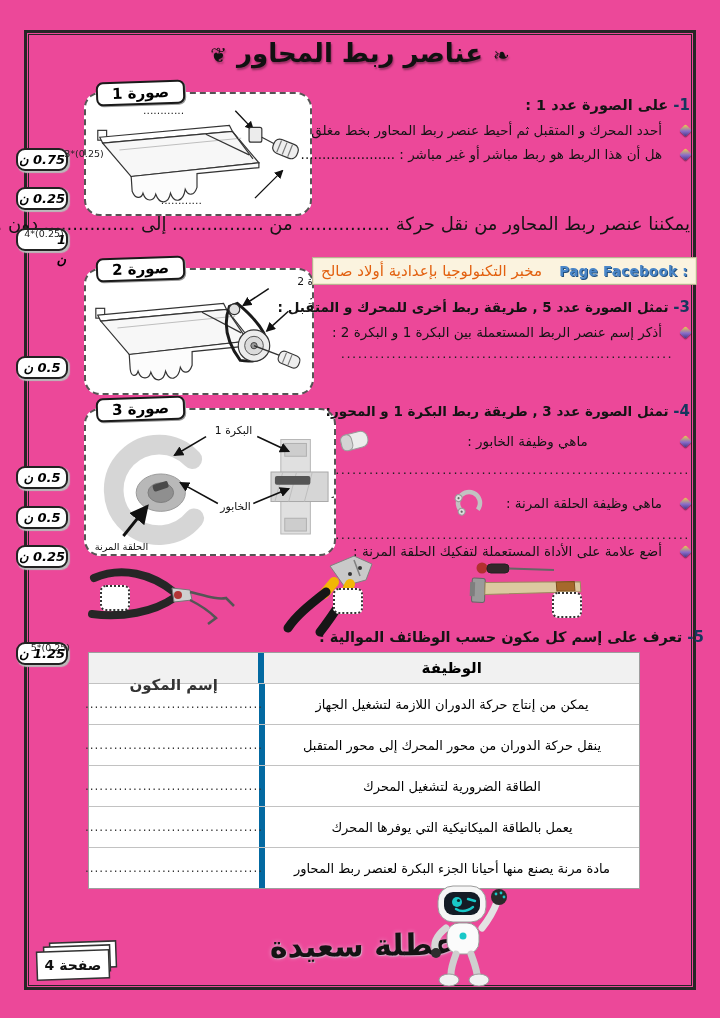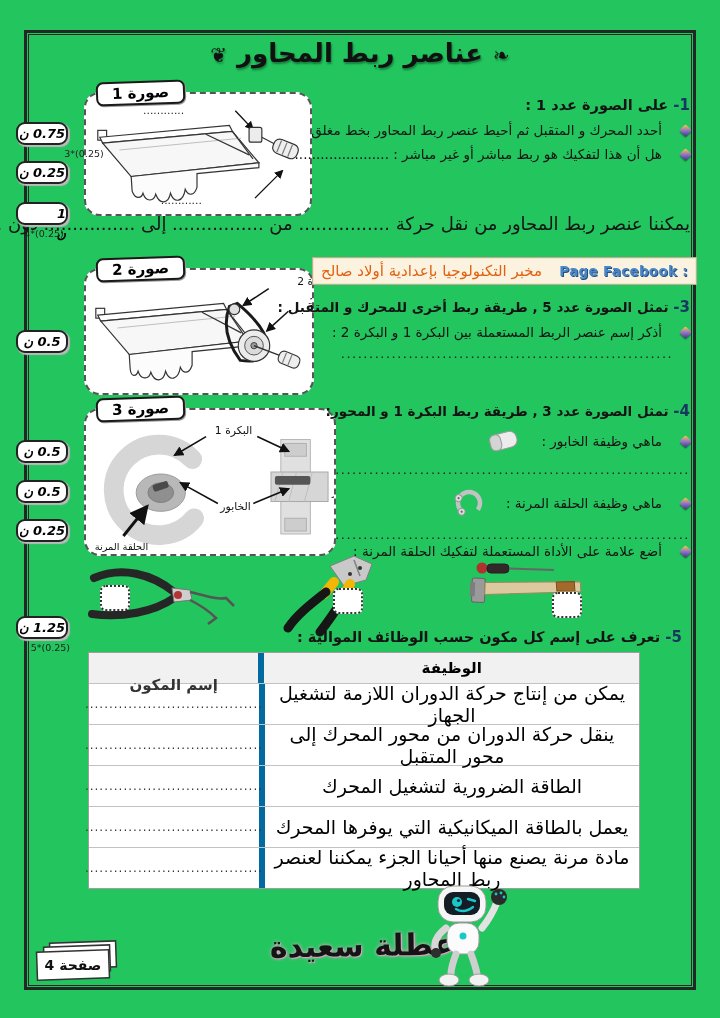--- a/index.html
+++ b/index.html
@@ -1,19 +1,19 @@
 <!DOCTYPE html>
 <html lang="ar"><head>
 <meta charset="utf-8">
 <style>
   * { margin:0; padding:0; box-sizing:border-box; }
   html,body { background:#ffffff; }
   body { font-family:"DejaVu Sans", sans-serif; }
   .page {
-    position:relative; width:720px; height:1018px; background:#22c55e;
+    position:relative; width:720px; height:1018px; background:#ec4899;
     overflow:hidden; direction:rtl;
   }
   .frame { position:absolute; left:24px; top:30px; width:672px; height:960px;
     border:3px solid #262626; }
   .frame-inner { position:absolute; inset:1px; border:1px solid #262626; }
 
   .title { position:absolute; top:38px; left:0; right:0; text-align:center;
     font-size:26px; font-weight:bold; color:#111;
     text-shadow:1px 2px 2px rgba(0,0,0,.35); letter-spacing:1px; }
   .title .orn { font-size:20px; vertical-align:middle; padding:0 10px; }
@@ -36,21 +36,21 @@
     background:linear-gradient(135deg,#f7d23e 0%,#8b6cc9 55%,#3d3380 100%);
     transform:rotate(45deg); box-shadow:1px 1px 1px rgba(0,0,0,.4); }
   .dotsline { font-size:13px; letter-spacing:1.5px; color:#222; margin-top:6px;
     overflow:hidden; white-space:nowrap; }
   .sentence { font-size:18px; white-space:nowrap; margin-top:10px; color:#141414; }
 
   
   .badge { position:absolute; left:16px; width:52px; height:23px; background:#fff;
     border:2px solid #222; border-radius:9px; box-shadow:1.5px 1.5px 1px #bbb;
     font-size:13px; font-weight:bold; font-style:italic; text-align:center;
-    line-height:20px; z-index:5; direction:rtl; }
+    line-height:20px; z-index:5; direction:rtl;margin-top:26px; }
   .badgenote { position:absolute; left:18px; width:52px; text-align:center;
     font-size:9.5px; color:#222; direction:ltr; z-index:5; }
 
   
   .banner { position:absolute; left:312px; top:257px; width:385px; height:28px;
     background:#fbf3df; border:1px solid #b9b093; box-shadow:inset 0 0 0 1px #efe6c8;
     display:flex; flex-direction:row-reverse; align-items:center;
     justify-content:space-between; padding:0 8px; z-index:4; }
   .banner .en { font-size:13.5px; font-weight:bold; color:#4a86c8; direction:ltr;
     text-shadow:1px 1px 0 #23507e; letter-spacing:.3px; }
@@ -61,21 +61,21 @@
     border:2px dotted #333; border-radius:6px; z-index:6; }
 
   .toolsvg { position:absolute; }
 
   
   .tbl { position:absolute; left:88px; top:652px; width:552px;
     border:1px solid #9e9e9e; direction:rtl; background:#fff; }
   .trow { display:flex; flex-direction:row; border-top:1px solid #c2c2c2; height:41px; }
   .thead { height:30px; background:#f1f1f1; border-top:none; font-weight:bold; }
   .tcell { display:flex; align-items:center; justify-content:center;
-    font-size:19px; padding:0 6px; text-align:center; }
+    font-size:13px; padding:0 6px; text-align:center; }
   .tfn { width:382px; border-left:6px solid #0369a1; }
   .tans { width:170px; font-size:12px; letter-spacing:1px; color:#333; }
   .thead .tcell { font-size:15px; }
 
   
   .wish { position:absolute; left:262px; top:928px; width:200px; text-align:center;
     font-size:30px; font-weight:bold; color:#141414; transform:rotate(-1deg);
     text-shadow:0 0 4px #e9a8cd, 1px 1px 0 #caa0bb; white-space:nowrap; }
   .pagestack { position:absolute; left:34px; top:940px; width:96px; height:48px; z-index:6; }
   .robot { position:absolute; left:420px; top:884px; width:92px; height:104px; }
@@ -133,21 +133,21 @@
   </div>
 
   <div class="qblock" style="top:96px; right:30px; width:366px;">
     <div class="qtitle"><span class="qnum">1-</span> <span>على الصورة عدد 1 :</span></div>
     <div class="qitem">
         <span class="bullet"></span>
         <span>أحدد المحرك و المتقبل ثم أحيط عنصر ربط المحاور بخط مغلق</span>
       </div>
     <div class="qitem">
         <span class="bullet"></span>
-        <span>هل أن هذا لتفكيك هو ربط مباشر أو غير مباشر : ......................</span>
+        <span>هل أن هذا الربط هو ربط مباشر أو غير مباشر : ......................</span>
       </div>
   </div>
 
   <div class="qblock" style="top:203px; right:30px; width:656px;">
     <div class="sentence">يمكننا عنصر ربط المحاور من نقل حركة ................ من ................ إلى ................ دون ................ سرعة الدوران .</div>
   </div>
 
   <div class="banner">
     <span class="ar">مخبر التكنولوجيا بإعدادية أولاد صالح</span>
     <span class="en">Page Facebook :</span>
@@ -220,21 +220,21 @@
       <line x1="134" y1="95" x2="96" y2="74" stroke="#111" stroke-width="1.6" marker-end="url(#arr)"></line>
       <line x1="170" y1="95" x2="206" y2="80" stroke="#111" stroke-width="1.6" marker-end="url(#arr)"></line>
       <text x="250" y="86" font-size="11" fill="#111" text-anchor="end">المحور</text>
       <text x="36" y="142" font-size="10" fill="#111" text-anchor="middle">الحلقة المرنة</text>
       <line x1="38" y1="128" x2="62" y2="98" stroke="#111" stroke-width="3" marker-end="url(#arr)"></line>
     </svg>
   </div>
 
   <div class="qblock" style="top:402px; right:30px; width:356px;">
     <div class="qtitle" style="font-size:13.5px;"><span class="qnum">4-</span> <span>تمثل الصورة عدد 3 , طريقة ربط البكرة 1 و المحور:</span></div>
-    <div class="qitem" style="margin-top:6px;">
+    <div class="qitem" style="margin-top:6px;justify-content:space-between;">
       <span class="bullet"></span>
       <span>ماهي وظيفة الخابور :</span>
       <svg width="40" height="30" viewBox="0 0 40 30">
         <g transform="rotate(-14 20 15)">
           <rect x="7" y="7" width="27" height="16" rx="7" fill="#ececec" stroke="#9a9a9a"></rect>
           <rect x="7" y="7" width="11" height="16" rx="5" fill="#d4d4d4" stroke="#9a9a9a"></rect>
         </g>
       </svg>
     </div>
     <div class="dotsline">...............................................................</div>
@@ -286,21 +286,21 @@
     <line x1="41" y1="12.5" x2="86" y2="14" stroke="#666" stroke-width="2.2"></line>
     <g transform="rotate(2 60 32)">
       <rect x="4" y="24" width="13" height="24" rx="2" fill="#9a9a9a" stroke="#666"></rect>
       <rect x="2" y="28" width="5" height="14" fill="#7e7e7e"></rect>
       <polygon points="17,28 112,24 113,34 17,40" fill="#dcc9a0" stroke="#9c8a5e"></polygon>
       <polygon points="88,25 106,24 107,33 89,34" fill="#a5692b" stroke="#7c4e1d"></polygon>
     </g>
   </svg>
   <div class="toolbox-check" style="left:552px; top:592px;"></div>
 
-  <div class="qblock" style="top:628px; right:38px; width:420px;">
+  <div class="qblock" style="top:628px; right:16px; width:420px;">
     <div class="qtitle"><span class="qnum">5-</span> <span>تعرف على إسم كل مكون حسب الوظائف الموالية :</span></div>
   </div>
 
   <div class="tbl">
     <div class="trow thead">
       <div class="tcell tfn">الوظيفة</div>
       <div class="tcell tans" style="font-size:15px; letter-spacing:0;margin-top:32px;">إسم المكون</div>
     </div>
     <div class="trow">
       <div class="tcell tfn">يمكن من إنتاج حركة الدوران اللازمة لتشغيل الجهاز</div>
@@ -312,21 +312,21 @@
     </div>
     <div class="trow">
       <div class="tcell tfn">الطاقة الضرورية لتشغيل المحرك</div>
       <div class="tcell tans">.....................................</div>
     </div>
     <div class="trow">
       <div class="tcell tfn">يعمل بالطاقة الميكانيكية التي يوفرها المحرك</div>
       <div class="tcell tans">.....................................</div>
     </div>
     <div class="trow">
-      <div class="tcell tfn">مادة مرنة يصنع منها أحيانا الجزء يمكننا لعنصر ربط المحاور</div>
+      <div class="tcell tfn">مادة مرنة يصنع منها أحيانا الجزء البكرة لعنصر ربط المحاور</div>
       <div class="tcell tans">.....................................</div>
     </div>
   </div>
 
   <div class="badge" style="top:122px;">0.75 ن</div>
   <div class="badgenote" style="top:148px;margin-left:40px;">3*(0.25)</div>
   <div class="badge" style="top:161px;">0.25 ن</div>
   <div class="badge" style="top:202px;padding-left:44px;">1 ن</div>
   <div class="badgenote" style="top:228px;">4*(0.25)</div>
   <div class="badge" style="top:330px;">0.5 ن</div>

